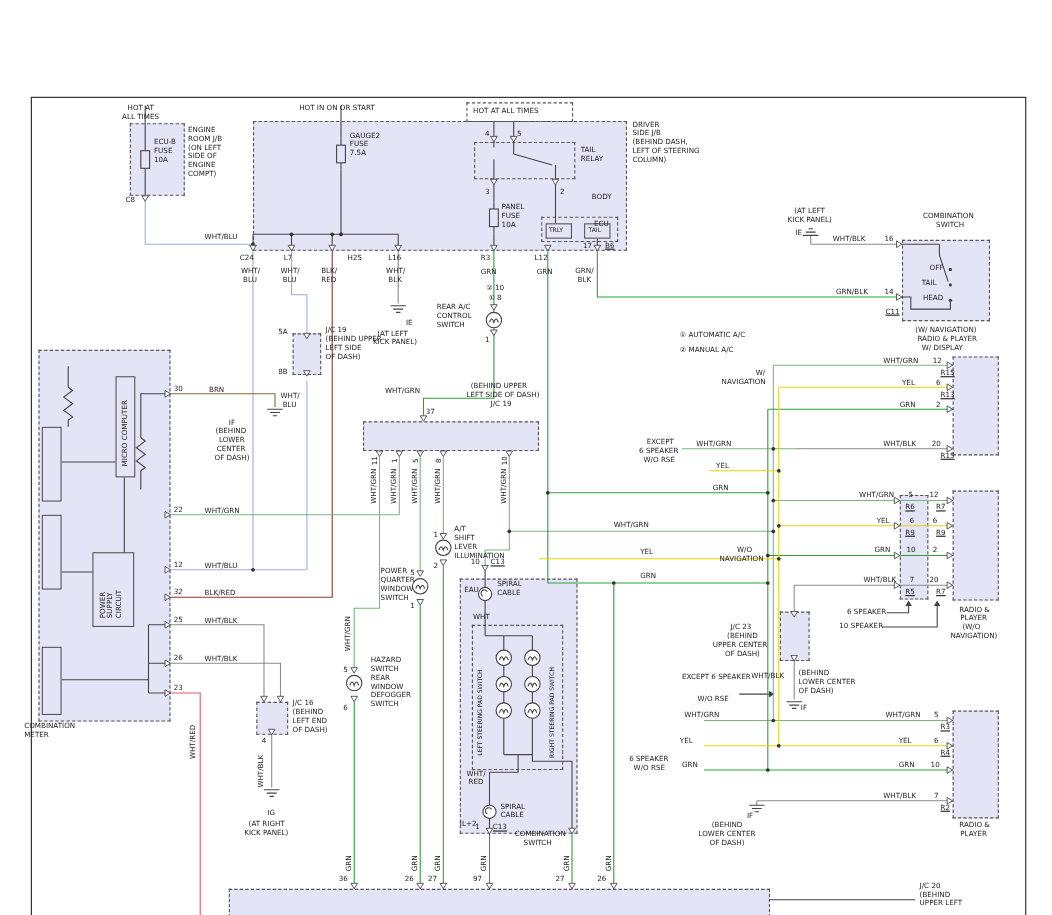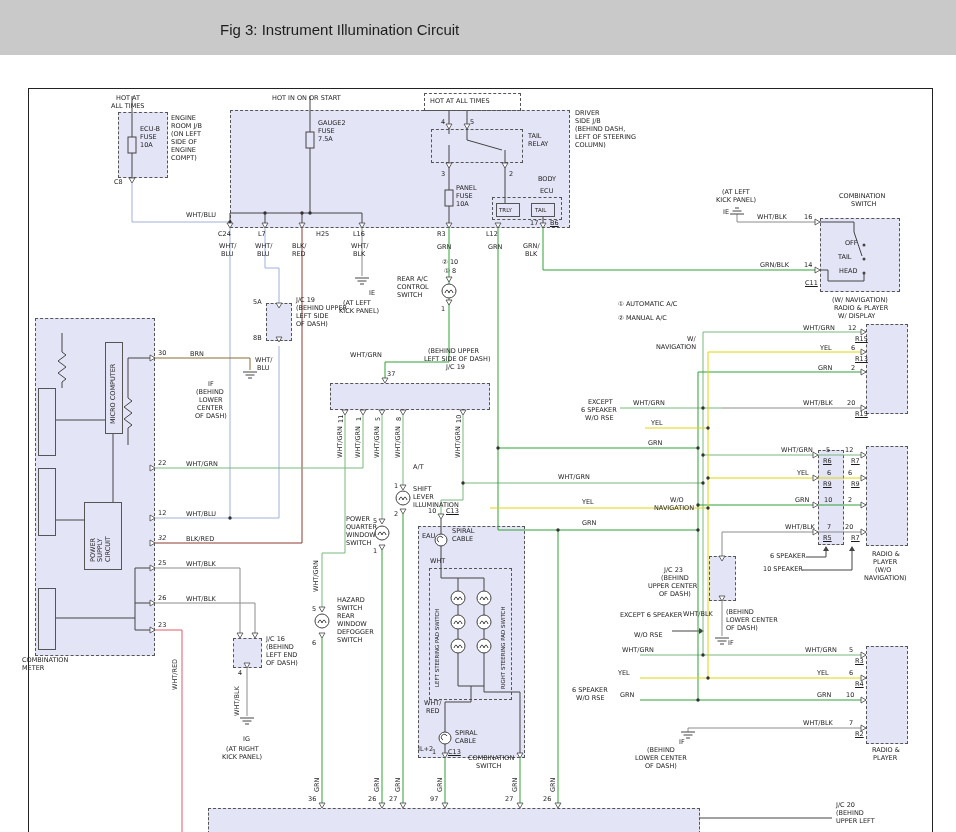--- a/index.html
+++ b/index.html
@@ -14,23 +14,20 @@
   #labels{position:absolute;left:0;top:0;width:956px;height:832px;}
   .lbl{position:absolute;font:6.5px/1.15 "DejaVu Sans",sans-serif;color:#1c1c1c;white-space:pre;}
   .lbl.v{transform:rotate(-90deg);transform-origin:0 0;}
   .lbl.u{text-decoration:underline;}
   .lbl.s{font-size:5.5px;}
 </style>
 </head>
 <body>
 
 <div class="stage">
-  <div class="titlebar">
-    <span class="title">Fig 3: Instrument Illumination Circuit</span>
-  </div>
   <div class="frame"></div>
 
   <div class="dbox" style="left:118px;top:112px;width:50px;height:66px"></div>
   <div class="dbox" style="left:230px;top:110px;width:340px;height:118px"></div>
   <div class="dbox nf" style="left:424px;top:93px;width:97px;height:18px"></div>
   <div class="dbox nf" style="left:431px;top:129px;width:92px;height:34px"></div>
   <div class="dbox nf" style="left:492px;top:197px;width:70px;height:23px"></div>
   <div class="sbox" style="left:496px;top:203px;width:24px;height:14px"></div>
   <div class="sbox" style="left:531px;top:203px;width:24px;height:14px"></div>
   <div class="dbox" style="left:820px;top:218px;width:80px;height:74px"></div>
@@ -231,21 +228,21 @@
       <span class="lbl" style="left: 441px; top: 119px;">4</span>
       <span class="lbl" style="left: 470px; top: 119px;">5</span>
       <span class="lbl" style="left: 528px; top: 133px;">TAIL</span>
       <span class="lbl" style="left: 528px; top: 141px;">RELAY</span>
       <span class="lbl" style="left: 441px; top: 171px;">3</span>
       <span class="lbl" style="left: 509px; top: 171px;">2</span>
       <span class="lbl" style="left: 456px; top: 185px;">PANEL</span>
       <span class="lbl" style="left: 456px; top: 193px;">FUSE</span>
       <span class="lbl" style="left: 456px; top: 201px;">10A</span>
       <span class="lbl" style="left: 538px; top: 176px;">BODY</span>
-      <span class="lbl" style="left: 540px; top: 188px; text-align: right;">ECU</span>
+      <span class="lbl" style="left: 540px; top: 200px; text-align: right;">ECU</span>
       <span class="lbl s" style="left: 499px; top: 207px;">TRLY</span>
       <span class="lbl s" style="left: 535px; top: 207px;">TAIL</span>
       <span class="lbl" style="left: 575px; top: 110px;">DRIVER</span>
       <span class="lbl" style="left: 575px; top: 118px;">SIDE J/B</span>
       <span class="lbl" style="left: 575px; top: 126px;">(BEHIND DASH,</span>
       <span class="lbl" style="left: 575px; top: 134px;">LEFT OF STEERING</span>
       <span class="lbl" style="left: 575px; top: 142px;">COLUMN)</span>
       <span class="lbl" style="left: 218px; top: 231px;">C24</span>
       <span class="lbl" style="left: 258px; top: 231px;">L7</span>
       <span class="lbl" style="left: 293px; top: 231px; margin-left: 23px;">H25</span>
@@ -341,21 +338,21 @@
       <span class="lbl v" style="left: 356px; top: 421px;">1</span>
       <span class="lbl v" style="left: 375px; top: 421px;">5</span>
       <span class="lbl v" style="left: 396px; top: 421px;">8</span>
       <span class="lbl v" style="left: 456px; top: 423px;">10</span>
       <span class="lbl v" style="left: 337px; top: 458px;">WHT/GRN</span>
       <span class="lbl v" style="left: 355px; top: 458px;">WHT/GRN</span>
       <span class="lbl v" style="left: 374px; top: 458px;">WHT/GRN</span>
       <span class="lbl v" style="left: 395px; top: 458px;">WHT/GRN</span>
       <span class="lbl v" style="left: 455px; top: 458px;">WHT/GRN</span>
       <span class="lbl" style="left: 394px; top: 483px;">1</span>
-      <span class="lbl" style="left: 413px; top: 464px;">A/T</span>
+      <span class="lbl" style="left: 413px; top: 478px;">A/T</span>
       <span class="lbl" style="left: 413px; top: 486px;">SHIFT</span>
       <span class="lbl" style="left: 413px; top: 494px;">LEVER</span>
       <span class="lbl" style="left: 413px; top: 502px;">ILLUMINATION</span>
       <span class="lbl" style="left: 394px; top: 511px;">2</span>
       <span class="lbl" style="left: 346px; top: 516px;">POWER</span>
       <span class="lbl" style="left: 346px; top: 524px;">QUARTER</span>
       <span class="lbl" style="left: 346px; top: 532px;">WINDOW</span>
       <span class="lbl" style="left: 346px; top: 540px;">SWITCH</span>
       <span class="lbl" style="left: 373px; top: 518px;">5</span>
       <span class="lbl" style="left: 373px; top: 548px;">1</span>

